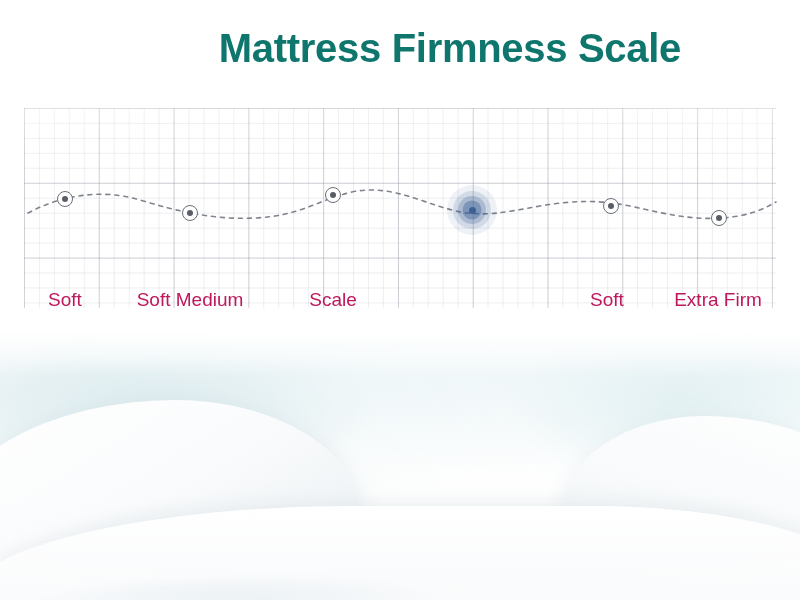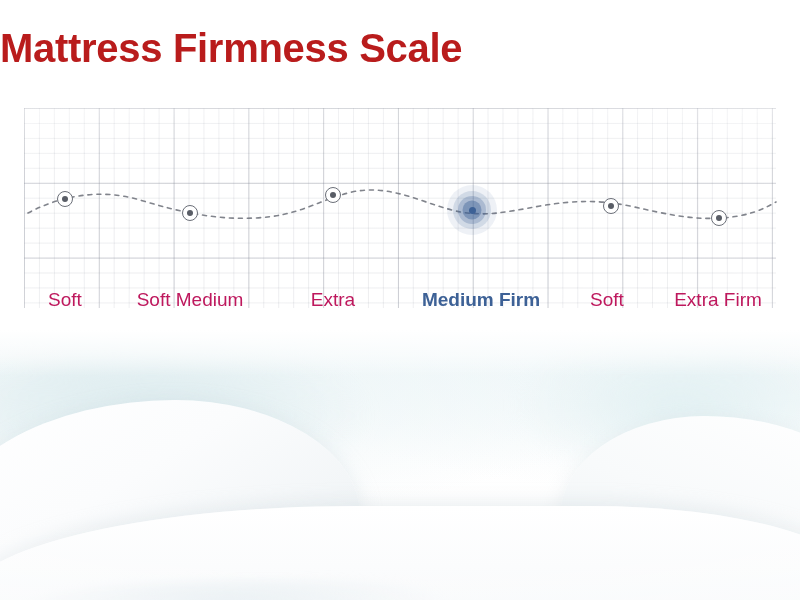--- a/index.html
+++ b/index.html
@@ -6,23 +6,23 @@
   body{
     width:800px;height:600px;overflow:hidden;position:relative;
     background:#ffffff;
     font-family:"Liberation Sans","DejaVu Sans",sans-serif;
   }
   #infographic{position:absolute;inset:0;width:800px;height:600px;background:#fff;}
 
   
   .title{
     position:absolute;left:0;top:24px;width:681px;
-    text-align:left;
+    text-align:right;
     font-size:40px;font-weight:bold;letter-spacing:-0.3px;
-    color:#b91c1c;
+    color:#0f766e;
     line-height:1.2;
   }
 
   
   .scale-panel{
     position:absolute;left:0;top:108px;width:800px;height:215px;
   }
   .grid-layer{
     position:absolute;left:24px;top:0;width:752px;height:200px;
     background-image:
@@ -170,22 +170,21 @@
         <div class="pulse r1" style="left: 472px; top: 102px;"></div>
         <div class="marker active" style="left: 472px; top: 102px;"></div>
         <div class="marker" style="left: 611px; top: 98px;"></div>
         <div class="marker" style="left: 719px; top: 110px;"></div>
       </div>
   </div>
 
   <div class="labels" id="labels">
       <div class="lbl" style="left: 65px;">Soft</div>
       <div class="lbl" style="left: 190px;">Soft Medium</div>
-      <div class="lbl" style="left: 333px;">Extra</div>
-      <div class="lbl active" style="left: 481px;">Medium Firm</div>
+      <div class="lbl" style="left: 333px;">Scale</div>
       <div class="lbl" style="left: 607px;">Soft</div>
       <div class="lbl" style="left: 718px;">Extra Firm</div>
     </div>
 
   <div class="photo">
     <div class="ph-bgwash"></div>
     <div class="ph-band-a"></div>
     <div class="ph-band-b"></div>
     <div class="ph-pillow-l"></div>
     <div class="ph-pillow-r"></div>

